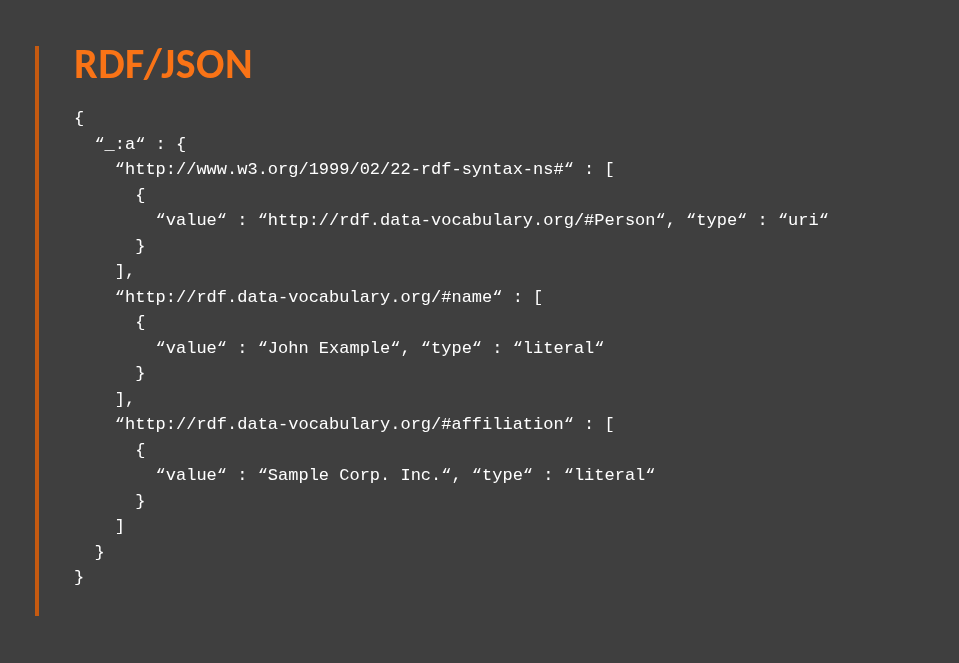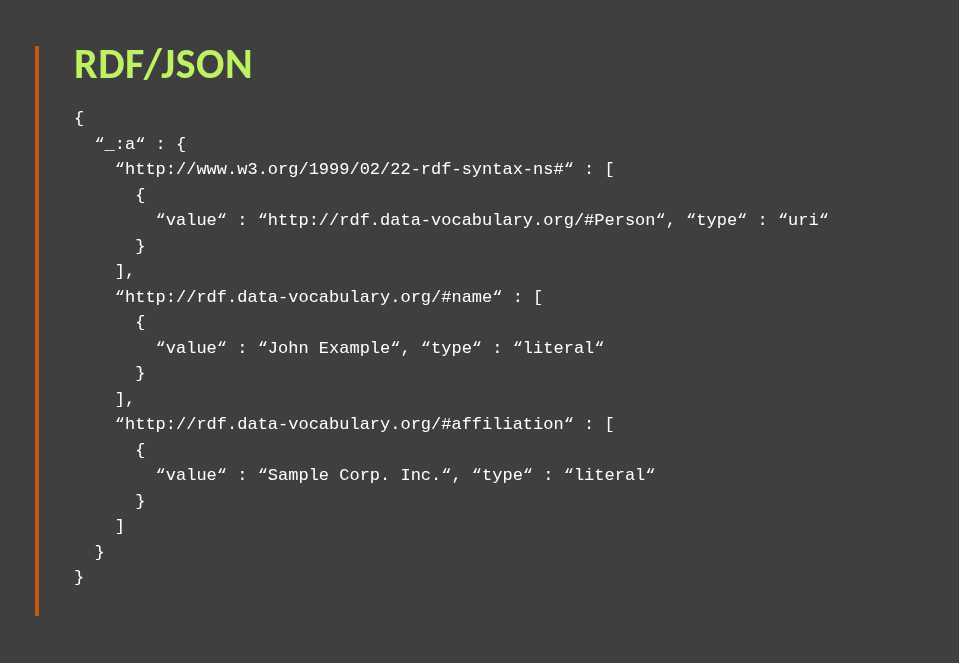--- a/index.html
+++ b/index.html
@@ -20,21 +20,21 @@
   }
   .accent-bar {
     position: absolute;
     left: 35px;
     top: 46px;
     width: 4px;
     height: 570px;
     background: #c55a11;
   }
   .title {
-    color: #bef264;
+    color: #f97316;
     font-size: 42px;
     font-weight: 700;
     margin: 0 0 4px 4px;
     letter-spacing: 0.5px;
   }
   .code {
     font-family: Consolas, "Courier New", monospace;
     color: #ffffff;
     font-size: 17px;
     line-height: 1.5;

